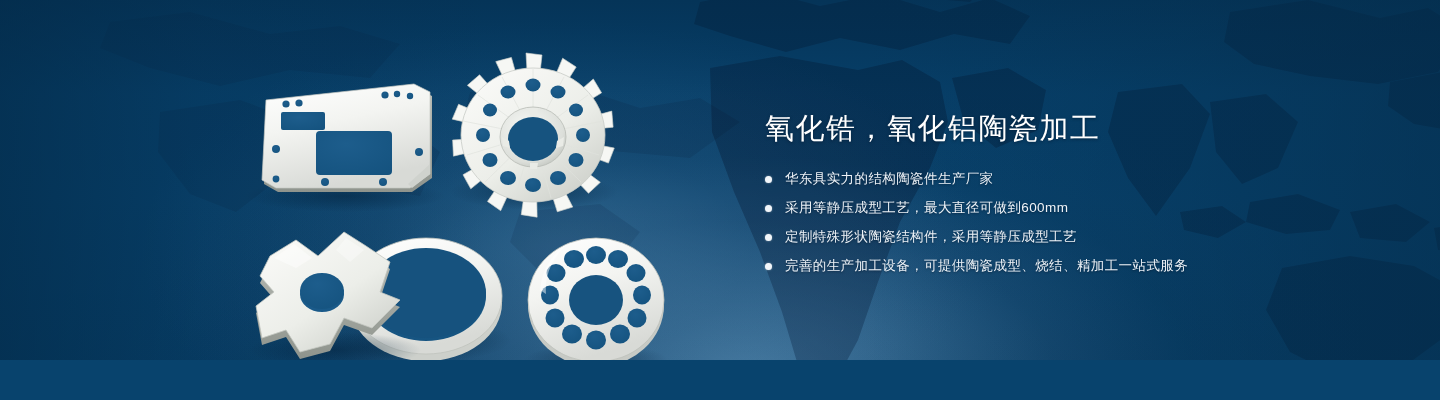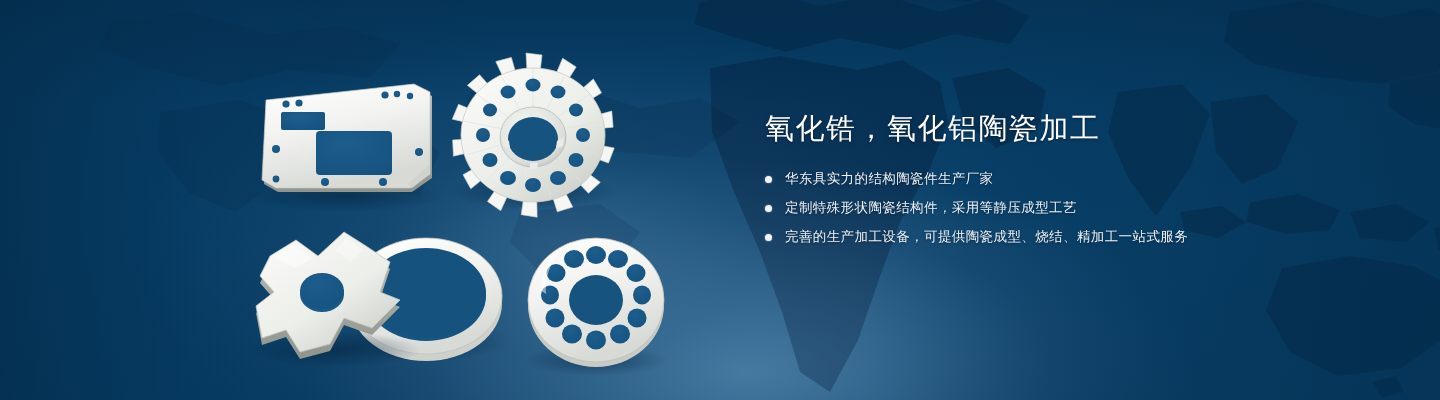--- a/index.html
+++ b/index.html
@@ -4,21 +4,21 @@
 <title>Ceramic Processing Banner</title>
 <style>
   html, body {
     margin: 0;
     padding: 0;
     background: #08436d;
   }
   #banner {
     position: relative;
     width: 1440px;
-    height: 400px;
+    height: 360px;
     overflow: hidden;
     font-family: "Liberation Sans", "DejaVu Sans", sans-serif;
     background: #c2410c;
     user-select: none;
   }
   
   .bg-base {
     position: absolute;
     inset: 0;
     background: #07406a;
@@ -397,20 +397,24 @@
   <div class="text-col">
     <h1 class="headline">氧化锆，氧化铝陶瓷加工</h1>
 
     <ul class="bullets">
       <li class="bullet">
         <span class="dot"></span>
         <span class="bullet-text">华东具实力的结构陶瓷件生产厂家</span>
       </li>
       <li class="bullet">
         <span class="dot"></span>
+        <span class="bullet-text">采用等静压成型工艺，最大直径可做到600mm</span>
+      </li>
+      <li class="bullet">
+        <span class="dot"></span>
         <span class="bullet-text">定制特殊形状陶瓷结构件，采用等静压成型工艺</span>
       </li>
       <li class="bullet">
         <span class="dot"></span>
         <span class="bullet-text">完善的生产加工设备，可提供陶瓷成型、烧结、精加工一站式服务</span>
       </li>
     </ul>
   </div>
 
 </div>

